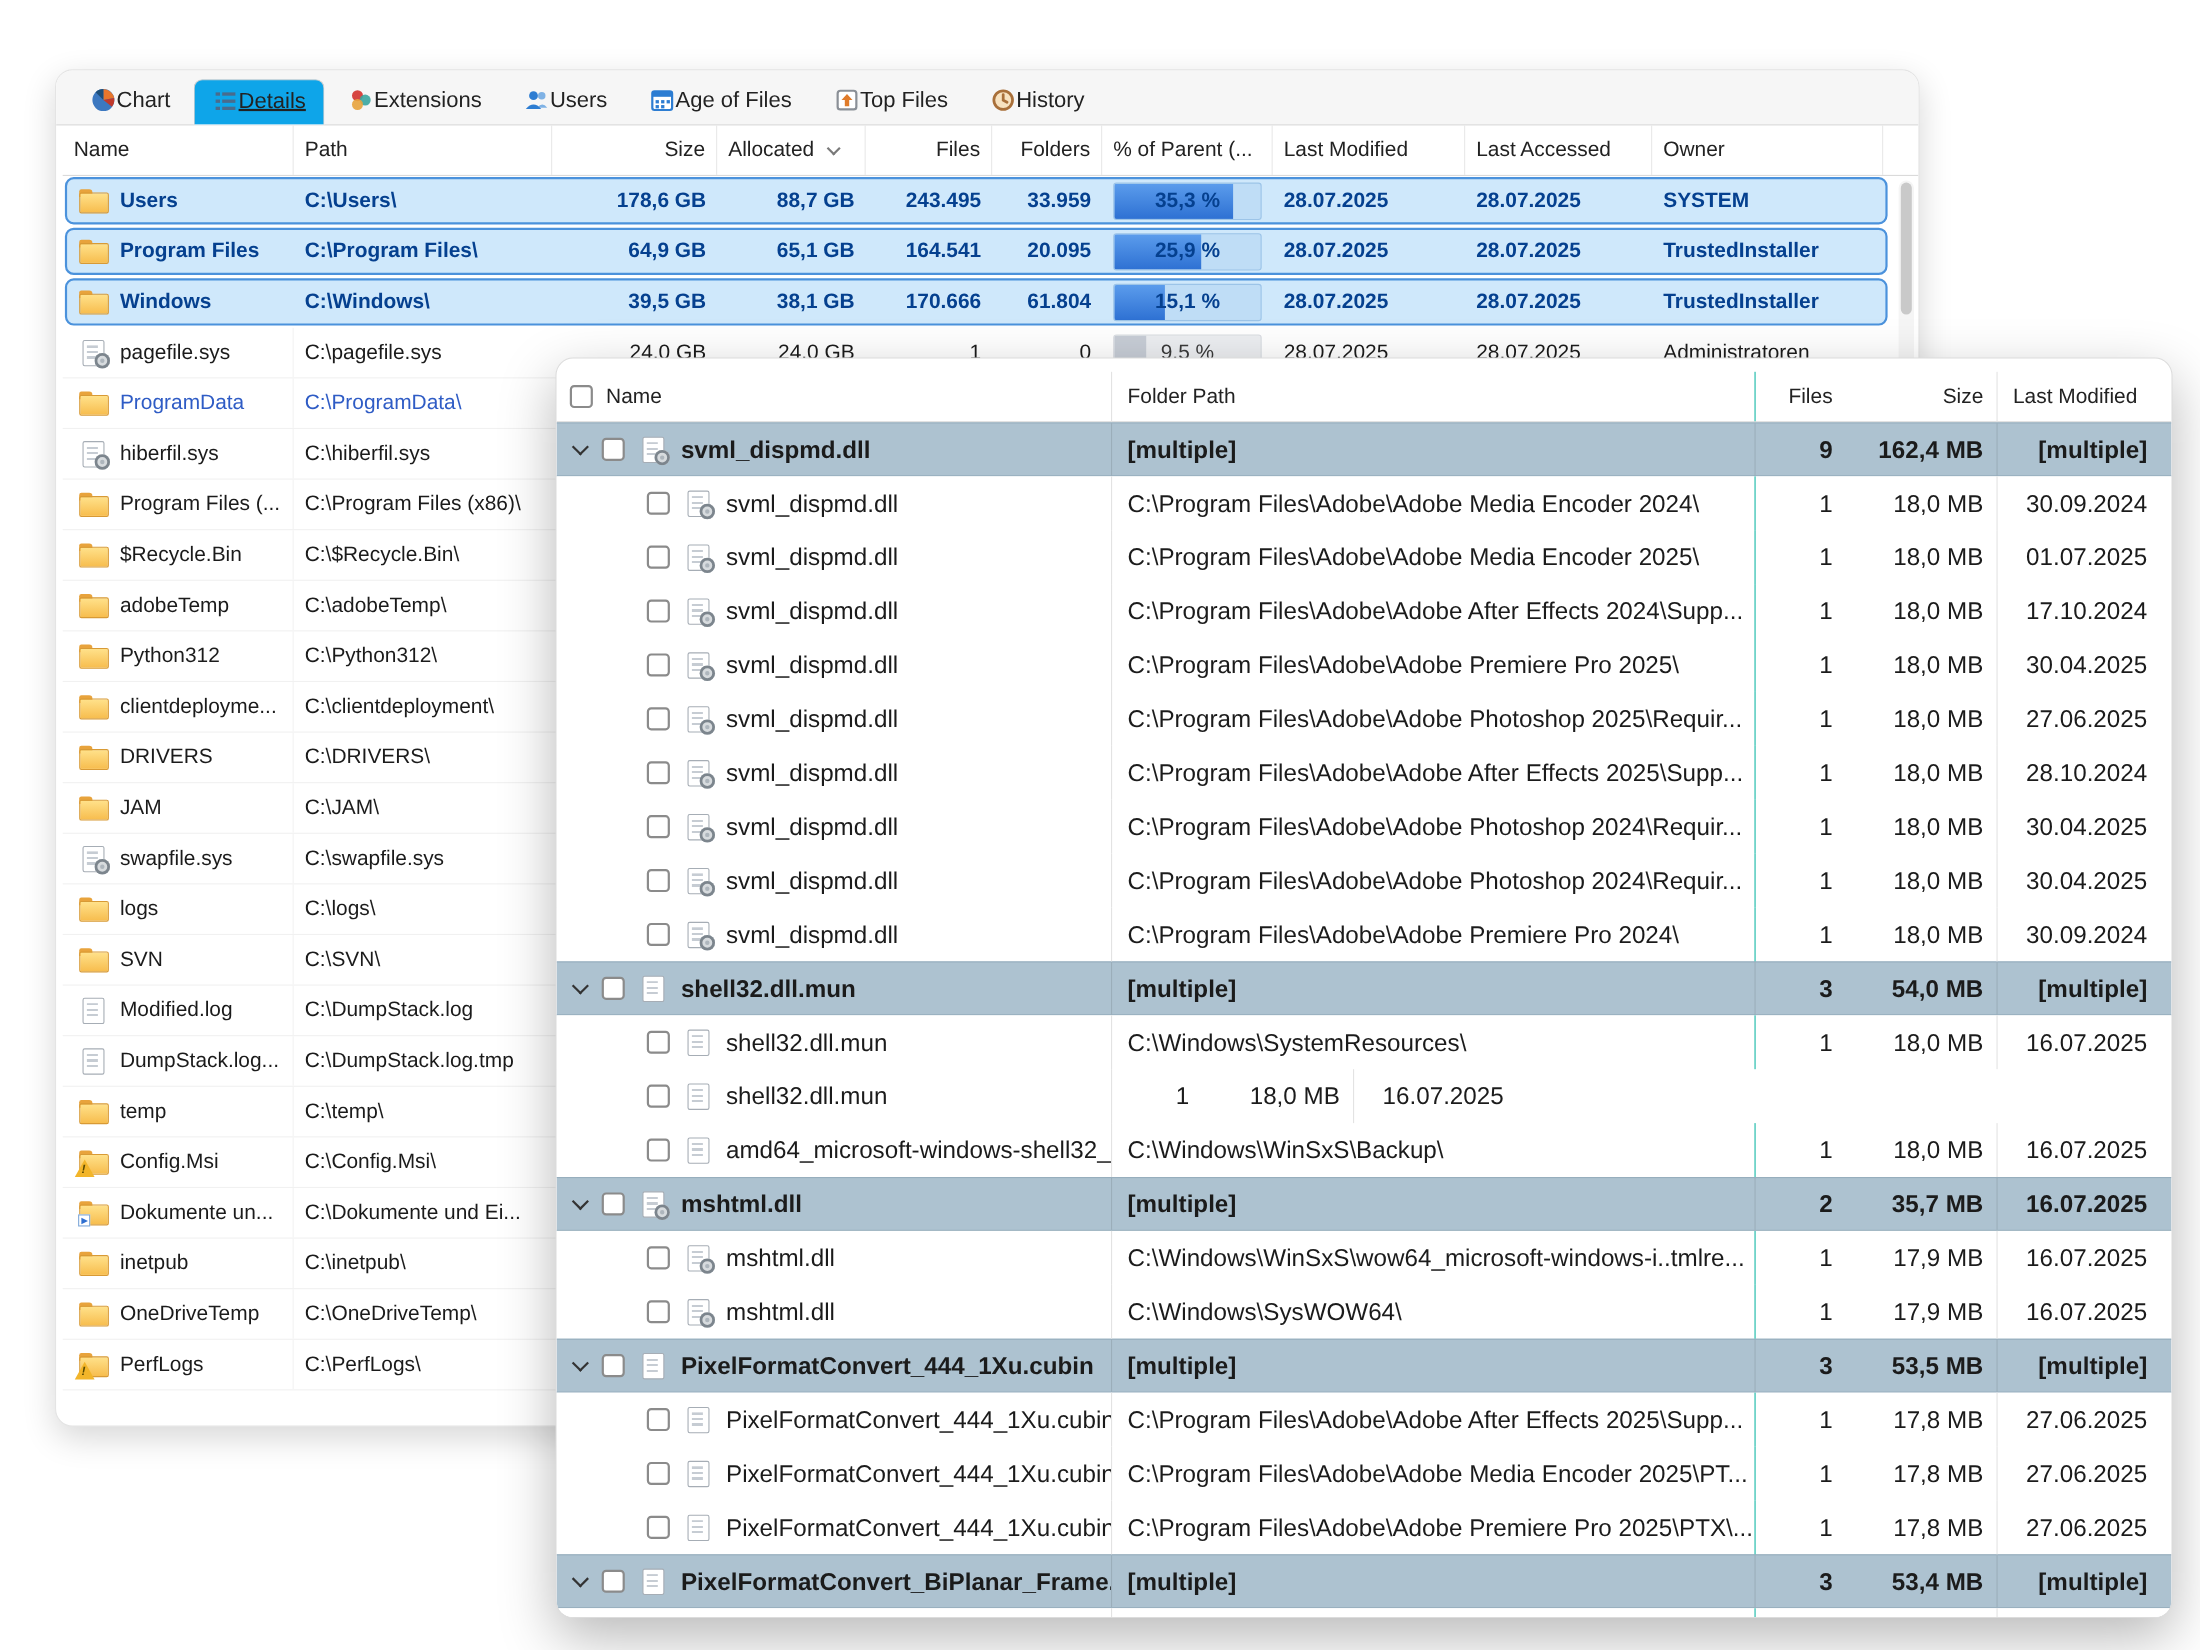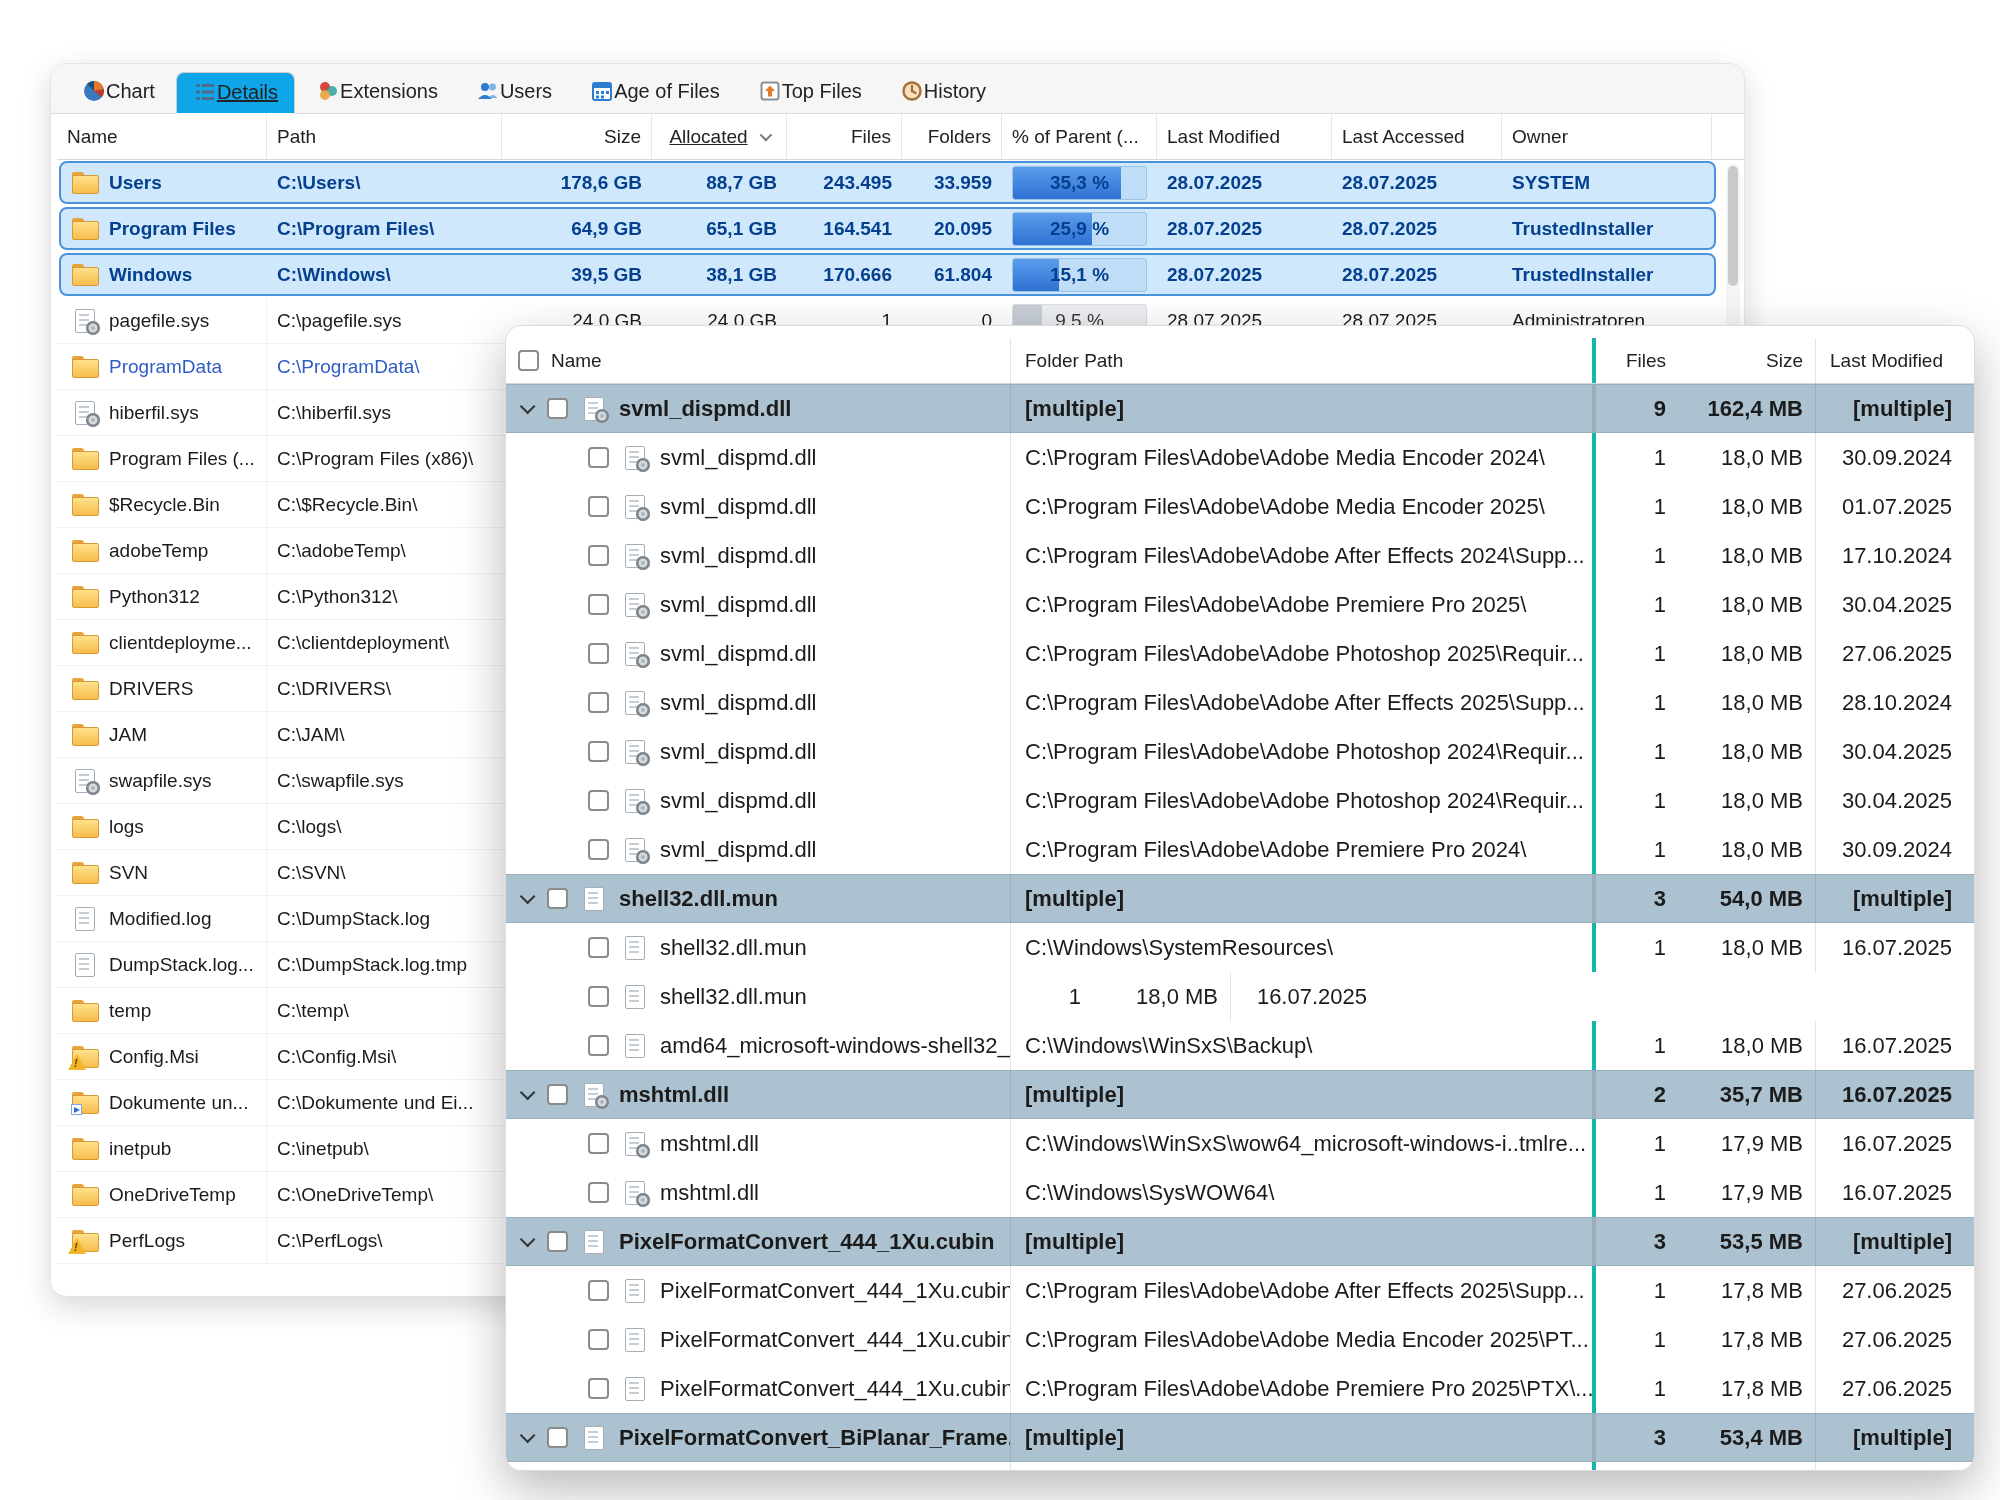--- a/index.html
+++ b/index.html
@@ -30,21 +30,21 @@
   .col-name{width:210px;}
   .col-path{width:235px;}
   .col-size{width:150px;justify-content:flex-end;}
   .col-alloc{width:135px;}
   .col-files{width:115px;justify-content:flex-end;}
   .col-folders{width:100px;justify-content:flex-end;text-align:center;}
   .col-percent{width:155px;padding:0 6px;}
   .col-mod{width:175px;}
   .col-acc{width:170px;}
   .col-owner{width:210px;}
-  .bg-header .col-alloc{justify-content:center;gap:12px;text-decoration:underline;}
+  .bg-header .col-alloc{justify-content:flex-start;gap:12px;}
   .sort-chev{width:9px;height:9px;border-right:2px solid #7a7a7a;border-bottom:2px solid #7a7a7a;
              transform:rotate(45deg) translateY(-2px);flex:0 0 auto;}
 
   .bg-row{display:flex;height:46px;font-size:19px;position:relative;border-bottom:1px solid #f1f1f1;}
   .bg-row .cell{padding:0 10px;position:relative;z-index:1;}
   .bg-row .col-name{gap:11px;padding-left:14px;border-right:1px solid #f3f3f3;}
   .bg-row .col-alloc{justify-content:flex-end;}
   .bg-row.selected{border-bottom-color:transparent;}
   .bg-row.selected::before{content:"";position:absolute;left:2px;right:28px;top:1px;bottom:1px;
       background:#cfe8fb;border:2px solid #4b92dc;border-radius:8px;z-index:0;}
@@ -60,21 +60,21 @@
   .dim-bar .bar-fill{background:#c7cdd6;}
   .dim-bar .bar-text{color:#3a3a3a;}
 
   .v-scroll{position:absolute;right:4px;top:100px;bottom:10px;width:14px;background:#f5f5f5;border-radius:7px;}
   .v-thumb{position:absolute;left:2px;right:2px;top:2px;height:120px;background:#c9c9c9;border-radius:6px;}
 
   
   .fg-table{padding-top:12px;}
   .fg-header{display:flex;height:46px;font-size:19px;color:#222;border-bottom:1px solid #d6d6d6;background:#fff;}
   .f-name{width:505px;gap:12px;padding:0 8px 0 12px;border-right:1px solid #e3e3e3;}
-  .f-path{width:585px;padding:0 14px;border-right:4px solid #14b8a6;}
+  .f-path{width:585px;padding:0 14px;border-right:1px solid #14b8a6;}
   .f-files{width:80px;justify-content:flex-end;padding:0 10px;}
   .f-size{width:140px;justify-content:flex-end;padding:0 12px;border-right:1px solid #e3e3e3;}
   .f-mod{width:150px;justify-content:flex-end;padding:0 14px;}
   .fg-header .f-mod{justify-content:flex-start;}
 
   .fg-row{display:flex;height:49px;font-size:22px;background:#fff;}
   .fg-group{background:#adc2d0;border-top:1px solid #97aebd;border-bottom:1px solid #97aebd;font-weight:bold;}
   .fg-group .f-name{padding-left:14px;}
   .fg-group .f-name,.fg-group .f-path,.fg-group .f-size{border-right-color:rgba(0,0,0,.10);}
   .fg-child .f-name{padding-left:82px;}

